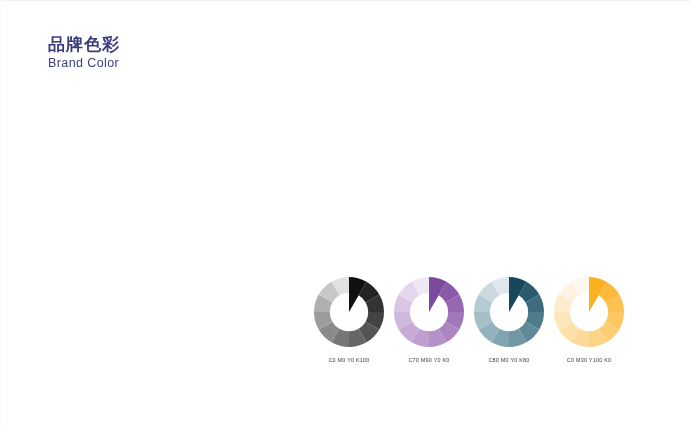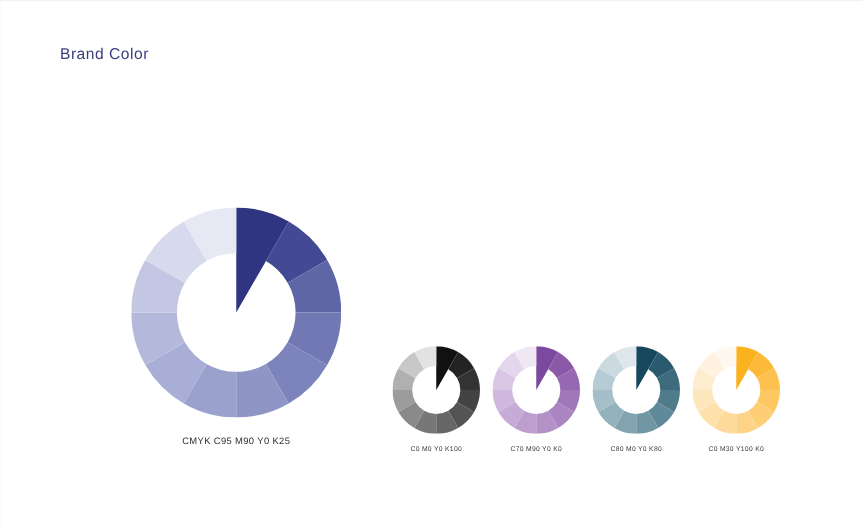--- a/index.html
+++ b/index.html
@@ -69,42 +69,24 @@
   #small-1{left:393px;top:276px;}
   #small-2{left:473px;top:276px;}
   #small-3{left:553px;top:276px;}
 </style>
 </head>
 <body>
 
 <div class="page">
 
   <div class="title-block">
+    <div class="title-cn">品牌色彩</div>
     <div class="title-en">Brand Color</div>
   </div>
 
-  <div class="wheel-group" id="main-group">
-    <div class="wheel" id="main-wheel">
-        <svg width="168" height="168" viewBox="0 0 168 168">
-          <path d="M 84 84 L 84 0 A 84 84 0 0 1 126 11.253866082107152 Z" fill="#2f3580"></path>
-          <path d="M 126 11.253866082107152 A 84 84 0 0 1 156.74613391789285 42.00000000000001 L 125.10156566360945 60.27000000000001 A 47.459999999999994 47.459999999999994 0 0 0 107.73 42.89843433639055 Z" fill="#434a93"></path>
-          <path d="M 156.74613391789285 42.00000000000001 A 84 84 0 0 1 168 84 L 131.45999999999998 84 A 47.459999999999994 47.459999999999994 0 0 0 125.10156566360945 60.27000000000001 Z" fill="#5f66a8"></path>
-          <path d="M 168 84 A 84 84 0 0 1 156.74613391789285 126 L 125.10156566360945 107.72999999999999 A 47.459999999999994 47.459999999999994 0 0 0 131.45999999999998 84 Z" fill="#7178b4"></path>
-          <path d="M 156.74613391789285 126 A 84 84 0 0 1 126 156.74613391789285 L 107.73 125.10156566360945 A 47.459999999999994 47.459999999999994 0 0 0 125.10156566360945 107.72999999999999 Z" fill="#7d84bc"></path>
-          <path d="M 126 156.74613391789285 A 84 84 0 0 1 84 168 L 84 131.45999999999998 A 47.459999999999994 47.459999999999994 0 0 0 107.73 125.10156566360945 Z" fill="#8f96c6"></path>
-          <path d="M 84 168 A 84 84 0 0 1 42.00000000000002 156.74613391789285 L 60.27000000000001 125.10156566360945 A 47.459999999999994 47.459999999999994 0 0 0 84 131.45999999999998 Z" fill="#9ba1cd"></path>
-          <path d="M 42.00000000000002 156.74613391789285 A 84 84 0 0 1 11.253866082107152 126 L 42.898434336390544 107.72999999999999 A 47.459999999999994 47.459999999999994 0 0 0 60.27000000000001 125.10156566360945 Z" fill="#a8aed5"></path>
-          <path d="M 11.253866082107152 126 A 84 84 0 0 1 0 84.00000000000001 L 36.540000000000006 84 A 47.459999999999994 47.459999999999994 0 0 0 42.898434336390544 107.72999999999999 Z" fill="#b4b9dc"></path>
-          <path d="M 0 84.00000000000001 A 84 84 0 0 1 11.253866082107152 41.99999999999999 L 42.89843433639055 60.269999999999996 A 47.459999999999994 47.459999999999994 0 0 0 36.540000000000006 84 Z" fill="#c3c7e3"></path>
-          <path d="M 11.253866082107152 41.99999999999999 A 84 84 0 0 1 41.999999999999964 11.25386608210718 L 60.26999999999998 42.89843433639056 A 47.459999999999994 47.459999999999994 0 0 0 42.89843433639055 60.269999999999996 Z" fill="#d7daec"></path>
-          <path d="M 41.999999999999964 11.25386608210718 A 84 84 0 0 1 83.99999999999999 0 L 83.99999999999999 36.540000000000006 A 47.459999999999994 47.459999999999994 0 0 0 60.26999999999998 42.89843433639056 Z" fill="#e6e8f3"></path>
-        </svg>
-      </div>
-    <div class="swatch-label">CMYK  C95  M90  Y0  K25</div>
-  </div>
 
   <div class="wheel-group small-group" id="small-0">
     <div class="wheel">
         <svg width="70" height="70" viewBox="0 0 70 70">
           <path d="M 35 35 L 35 0 A 35 35 0 0 1 52.5 4.689110867544649 Z" fill="#111111"></path>
           <path d="M 52.5 4.689110867544649 A 35 35 0 0 1 65.31088913245536 17.500000000000004 L 51.67098902285045 25.375 A 19.25 19.25 0 0 0 44.625 18.329010977149558 Z" fill="#232323"></path>
           <path d="M 65.31088913245536 17.500000000000004 A 35 35 0 0 1 70 35 L 54.25 35 A 19.25 19.25 0 0 0 51.67098902285045 25.375 Z" fill="#333333"></path>
           <path d="M 70 35 A 35 35 0 0 1 65.31088913245536 52.5 L 51.67098902285045 44.625 A 19.25 19.25 0 0 0 54.25 35 Z" fill="#434343"></path>
           <path d="M 65.31088913245536 52.5 A 35 35 0 0 1 52.5 65.31088913245534 L 44.625 51.67098902285044 A 19.25 19.25 0 0 0 51.67098902285045 44.625 Z" fill="#545454"></path>
           <path d="M 52.5 65.31088913245534 A 35 35 0 0 1 35 70 L 35 54.25 A 19.25 19.25 0 0 0 44.625 51.67098902285044 Z" fill="#666666"></path>

